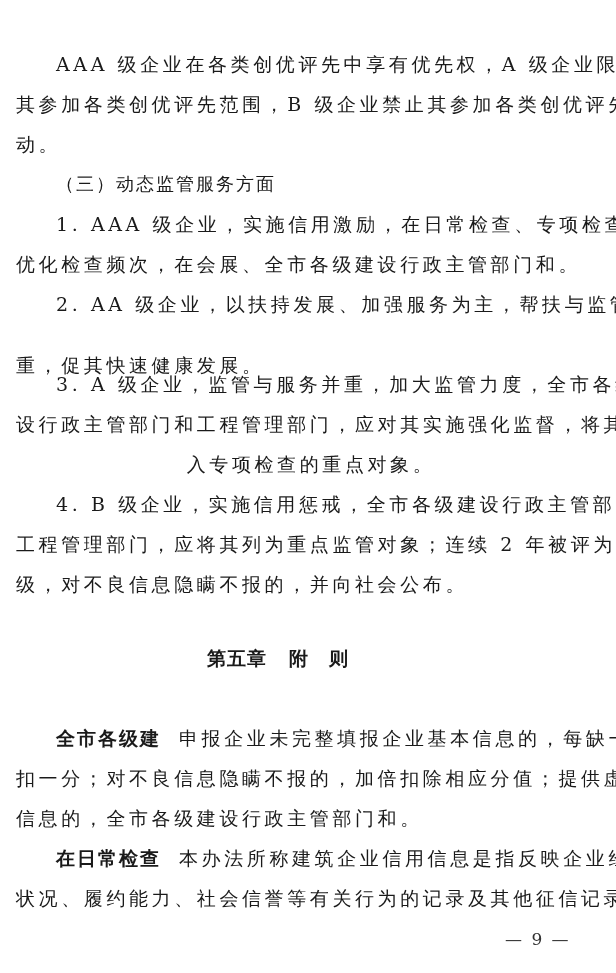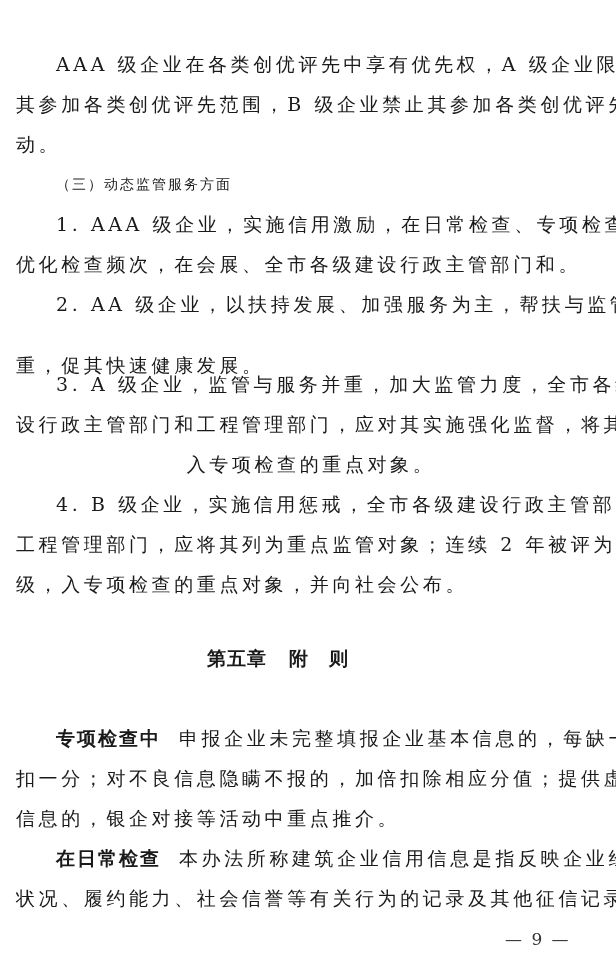--- a/index.html
+++ b/index.html
@@ -26,21 +26,21 @@
       width: 590px;
       font-size: 19px;
       line-height: 24px;
       letter-spacing: 3.6px;
       white-space: nowrap;
     }
     .indent { left: 56px; width: 550px; }
     .heading-sub {
       letter-spacing: 2px;
       font-family: "DejaVu Sans", "Liberation Sans", sans-serif;
-      font-size: 14px;
+      font-size: 18px;
     }
     .chapter {
       position: absolute;
       top: 646px;
       left: 0;
       width: 556px;
       text-align: center;
       font-family: "DejaVu Sans", "Liberation Sans", sans-serif;
       font-weight: bold;
       font-size: 19px;
@@ -80,31 +80,31 @@
 
   <div class="line indent" style="top:292px;">2. AA 级企业，以扶持发展、加强服务为主，帮扶与监管并</div>
   <div class="line" style="top:332px;margin-top:21px;">重，促其快速健康发展。</div>
 
   <div class="line indent" style="top:372px;">3. A 级企业，监管与服务并重，加大监管力度，全市各级建</div>
   <div class="line" style="top:412px;">设行政主管部门和工程管理部门，应对其实施强化监督，将其列</div>
   <div class="line" style="top:452px;text-align:center;">入专项检查的重点对象。</div>
 
   <div class="line indent" style="top:492px;">4. B 级企业，实施信用惩戒，全市各级建设行政主管部门和</div>
   <div class="line" style="top:532px;">工程管理部门，应将其列为重点监管对象；连续 2 年被评为 B</div>
-  <div class="line" style="top:572px;">级，入专项检查的重点对象，并向社会公布。</div>
+  <div class="line" style="top:572px;">级，对不良信息隐瞒不报的，并向社会公布。</div>
 
   <div class="chapter">
     <span>第五章</span><span class="gap"></span><span>附　则</span>
   </div>
 
   <div class="line indent" style="top:726px;">
-    <span class="article-label">专项检查中</span><span>申报企业未完整填报企业基本信息的，每缺一项</span>
+    <span class="article-label">全市各级建</span><span>申报企业未完整填报企业基本信息的，每缺一项</span>
   </div>
   <div class="line" style="top:766px;">扣一分；对不良信息隐瞒不报的，加倍扣除相应分值；提供虚假</div>
-  <div class="line" style="top:806px;">信息的，银企对接等活动中重点推介。</div>
+  <div class="line" style="top:806px;">信息的，全市各级建设行政主管部门和。</div>
 
   <div class="line indent" style="top:846px;">
     <span class="article-label">在日常检查</span><span>本办法所称建筑企业信用信息是指反映企业经营</span>
   </div>
   <div class="line" style="top:886px;">状况、履约能力、社会信誉等有关行为的记录及其他征信记录。</div>
 
   <div class="page-number">— 9 —</div>
 </div>
 
 </body></html>

